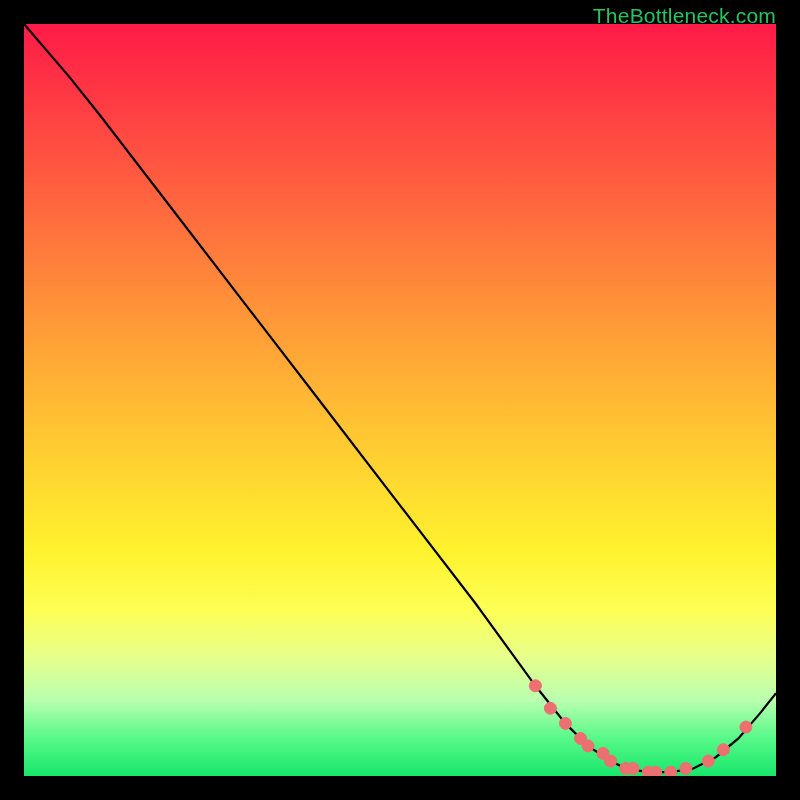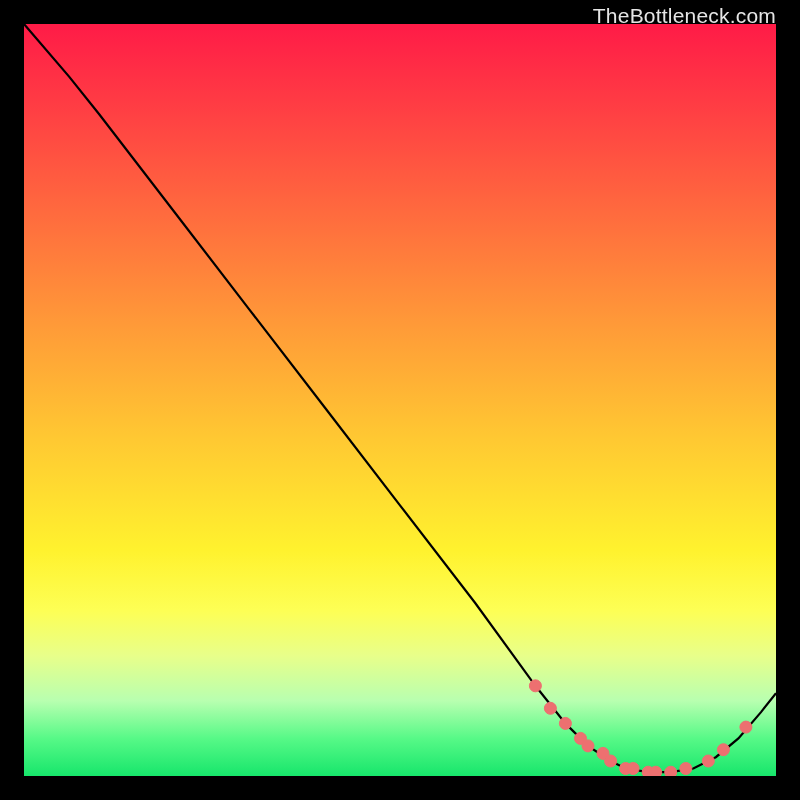--- a/index.html
+++ b/index.html
@@ -42,21 +42,21 @@
     left: 24px;
     top: 24px;
     width: 752px;
     height: 752px;
     pointer-events: none;
   }
   .watermark {
     position: absolute;
     top: 4px;
     right: 24px;
-    color: #e5e5e5;
+    color: #22c55e;
     font-size: 21px;
     letter-spacing: 0.2px;
     font-weight: 500;
   }
 </style>
 </head>
 <body>
 
 <div class="container">
   <div class="plot-area"></div>

